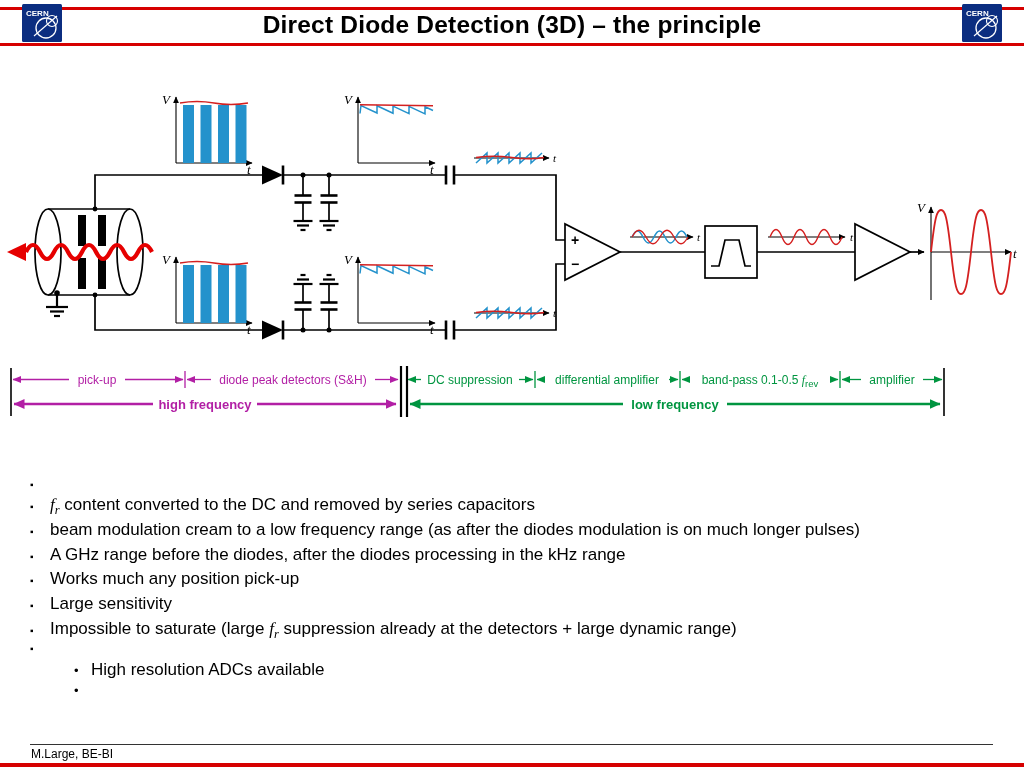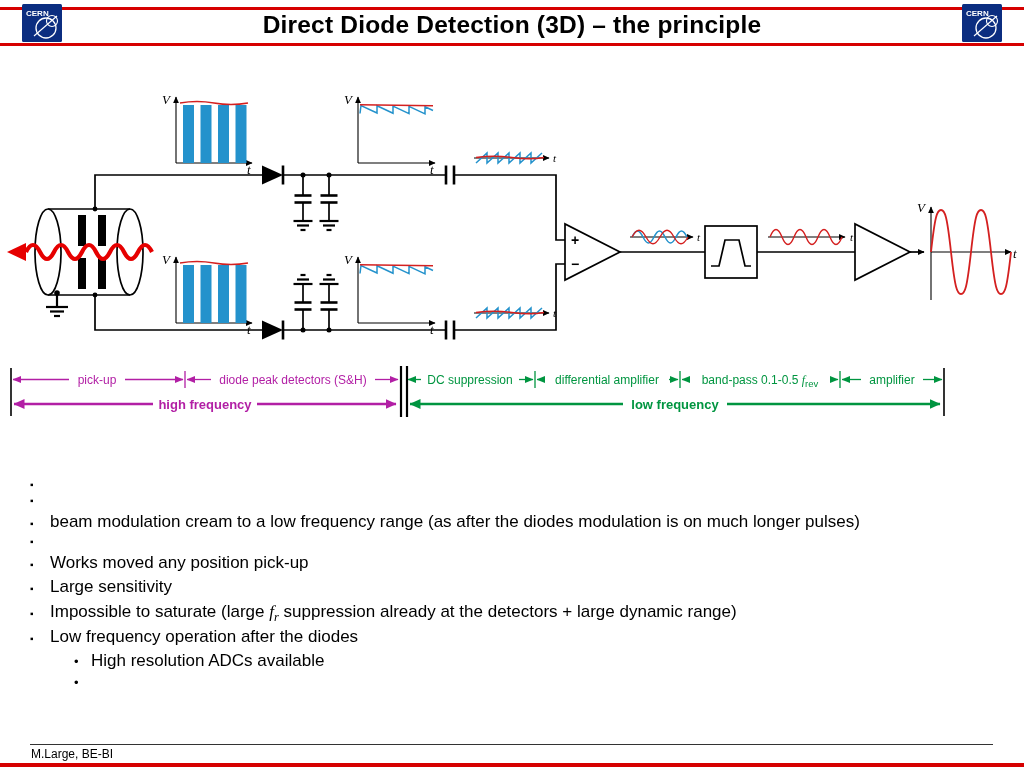--- a/index.html
+++ b/index.html
@@ -336,43 +336,44 @@
     <text class="blg" x="675" y="408.5" text-anchor="middle">low frequency</text>
   </g>
 </svg>
 
 <div id="bullets">
     <div class="bullet l1">
       <span class="marker">▪</span>
     </div>
     <div class="bullet l1">
       <span class="marker">▪</span>
+      <span class="btext"><i>f</i><sub><i>r</i></sub> content converted to the DC and removed by series capacitors</span>
     </div>
     <div class="bullet l1">
       <span class="marker">▪</span>
       <span class="btext">beam modulation cream to a low frequency range (as after the diodes modulation is on much longer pulses)</span>
     </div>
     <div class="bullet l1">
       <span class="marker">▪</span>
-    </div>
-    <div class="bullet l1">
-      <span class="marker">▪</span>
-      <span class="btext">Works moved any position pick-up</span>
+      <span class="btext">A GHz range before the diodes, after the diodes processing in the kHz range</span>
+    </div>
+    <div class="bullet l1">
+      <span class="marker">▪</span>
+      <span class="btext">Works much any position pick-up</span>
     </div>
     <div class="bullet l1">
       <span class="marker">▪</span>
       <span class="btext">Large sensitivity</span>
     </div>
     <div class="bullet l1">
       <span class="marker">▪</span>
       <span class="btext">Impossible to saturate (large <i>f</i><sub><i>r</i></sub> suppression already at the detectors + large dynamic range)</span>
     </div>
     <div class="bullet l1">
       <span class="marker">▪</span>
-      <span class="btext">Low frequency operation after the diodes</span>
     </div>
     <div class="bullet l2">
       <span class="marker">•</span>
       <span class="btext">High resolution ADCs available</span>
     </div>
     <div class="bullet l2">
       <span class="marker">•</span>
     </div>
   </div>
 

